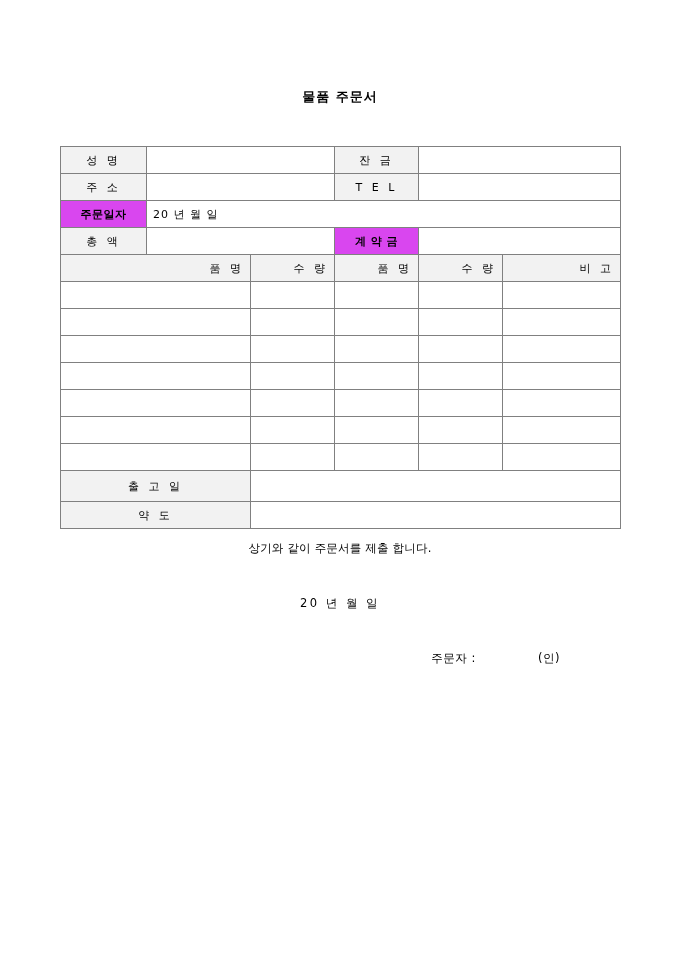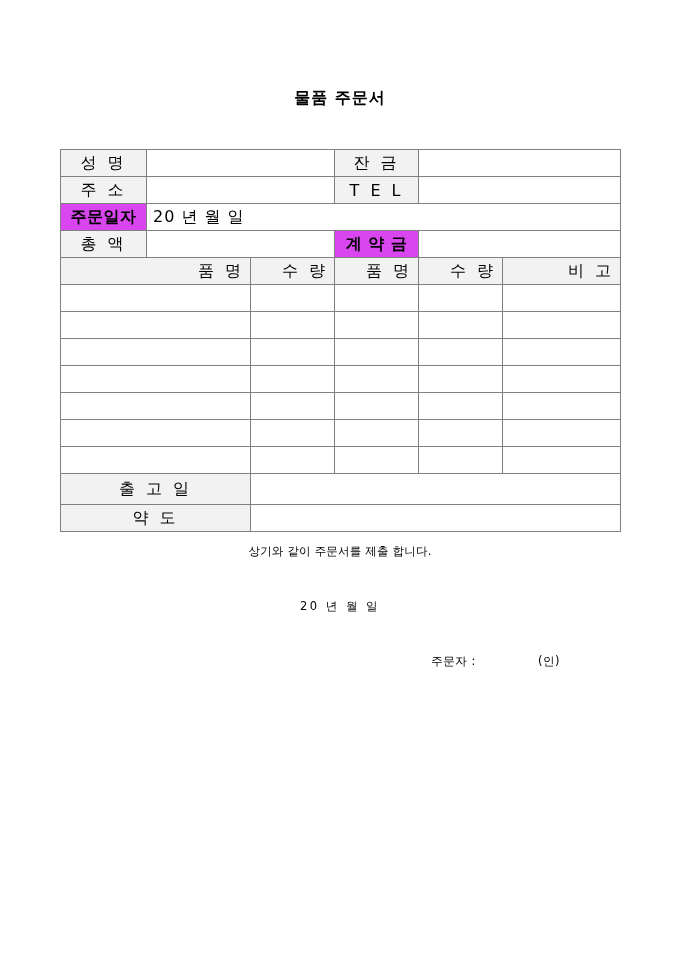--- a/index.html
+++ b/index.html
@@ -16,41 +16,41 @@
     overflow: hidden;
   }
   .page {
     width: 680px;
     height: 962px;
     position: relative;
     box-sizing: border-box;
   }
   .doc-title {
     text-align: center;
-    font-size: 16px;
+    font-size: 13px;
     font-weight: bold;
     letter-spacing: 1px;
     margin: 0;
     padding-top: 88px;
     padding-bottom: 0;
   }
   .form-wrap {
     margin: 0 auto;
     width: 560px;
     padding-top: 40px;
   }
   table.form {
     border-collapse: collapse;
     width: 560px;
     table-layout: fixed;
   }
   table.form td {
     border: 1px solid #808080;
     height: 26px;
-    font-size: 16px;
+    font-size: 11px;
     padding: 0 6px;
     vertical-align: middle;
   }
   .lbl {
     background: #f2f2f2;
     text-align: center;
     letter-spacing: 3px;
     font-size: 11px;
     white-space: nowrap;
   }

